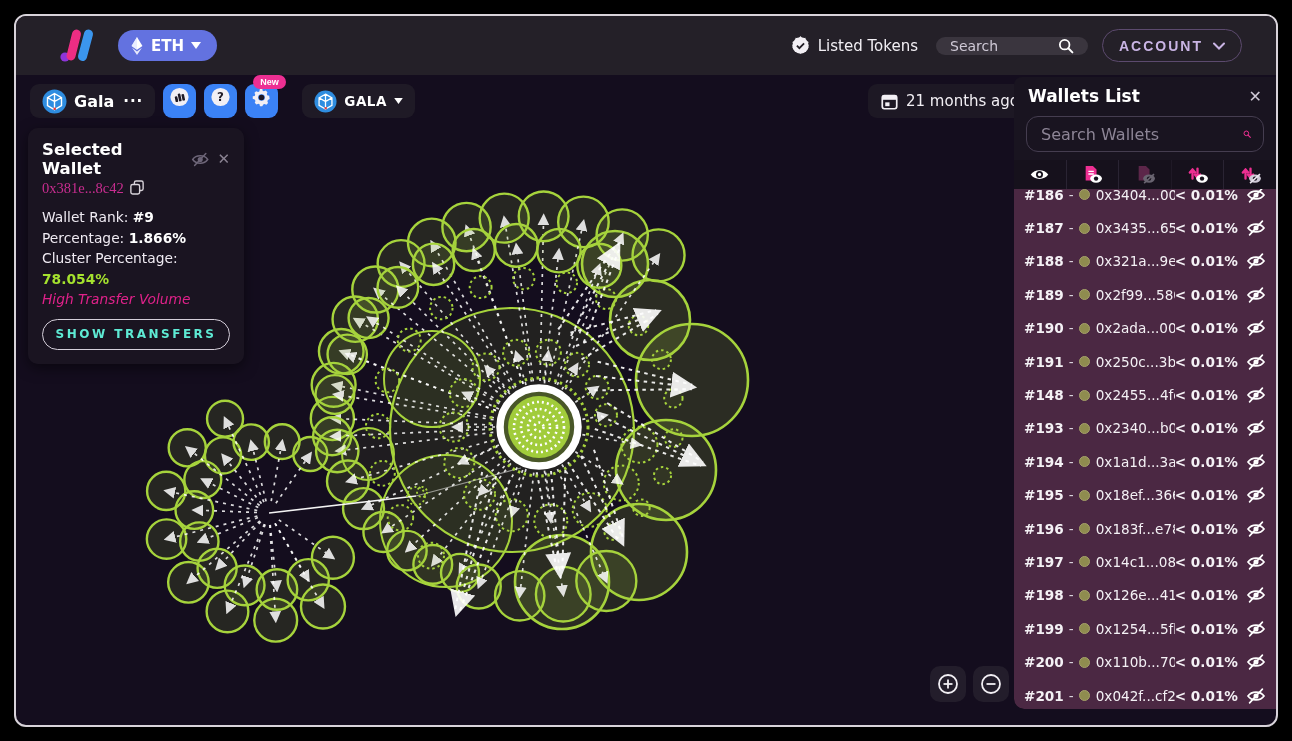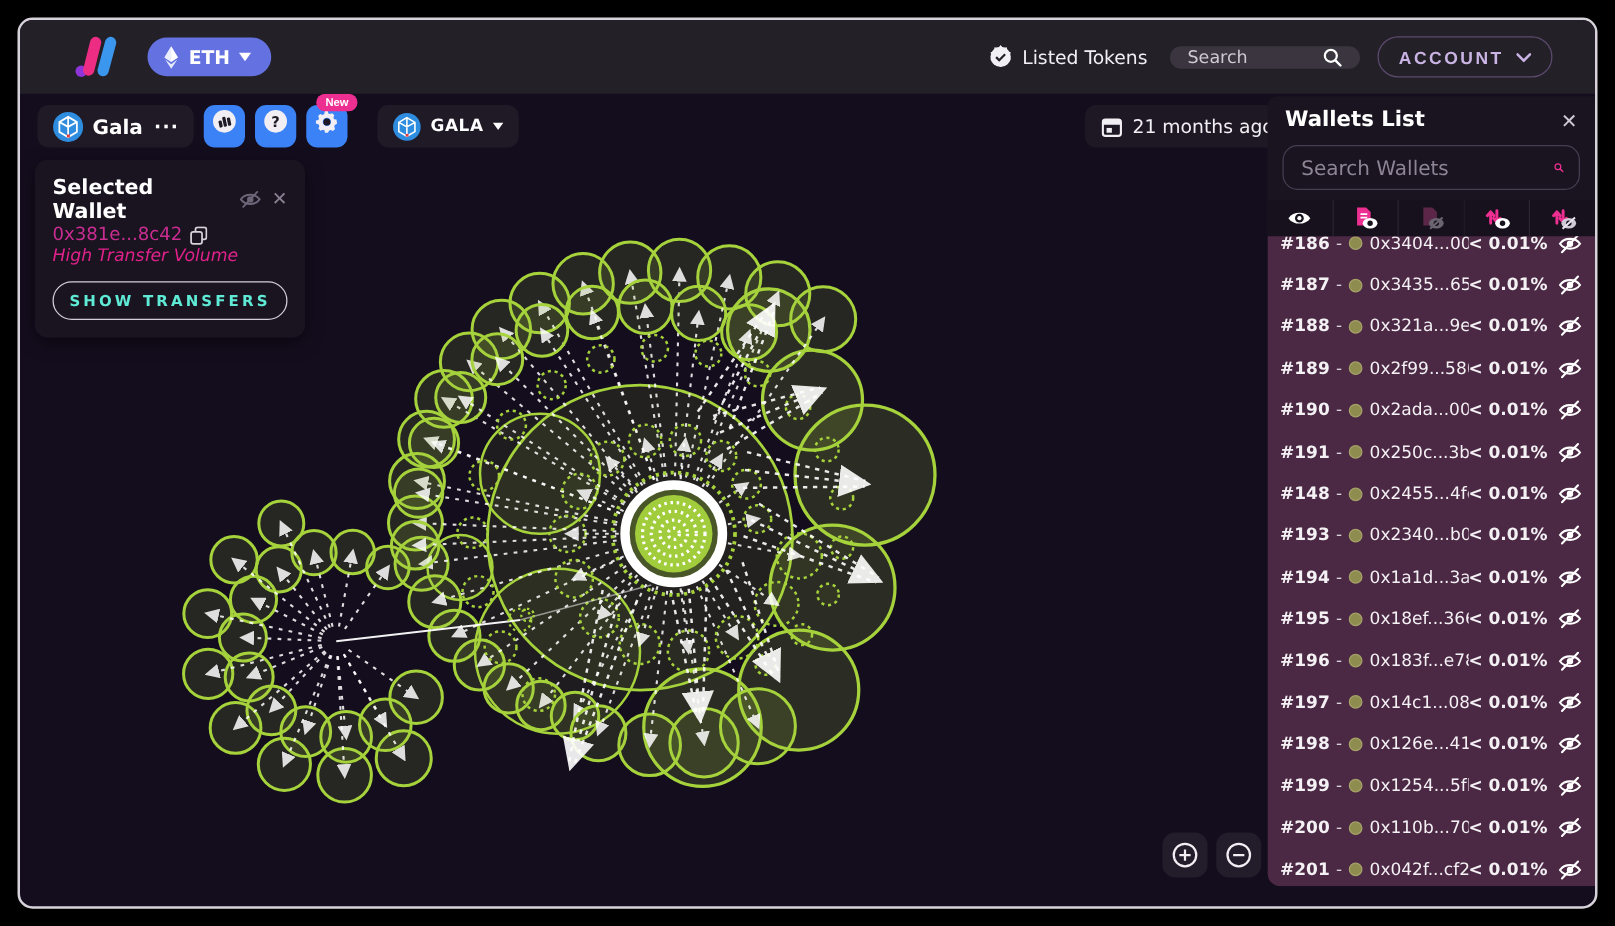--- a/index.html
+++ b/index.html
@@ -38,21 +38,21 @@
     padding:0 12px;cursor:pointer;margin-left:16px;}
   .gala-pill .sym{color:#fff;font-weight:bold;font-size:13.5px;letter-spacing:.5px;}
   .new-badge{position:absolute;top:-9px;left:8px;background:#ed2f92;color:#fff;font-size:9px;
     font-weight:bold;border-radius:8px;padding:2px 7px;z-index:2;}
   
   .card{position:absolute;left:12px;top:112px;width:216px;background:rgba(27,21,33,.97);
     border-radius:10px;padding:12px 14px 14px;z-index:20;box-shadow:0 4px 14px rgba(0,0,0,.5);}
   .card-head{display:flex;align-items:center;gap:8px;}
   .card-title{color:#fff;font-weight:bold;font-size:16.5px;flex:1 1 auto;}
   .card-x{color:#8a8292;font-size:15px;cursor:pointer;}
-  .addr-row{display:flex;align-items:center;gap:6px;margin-top:2px;}
+  .addr-row{display:flex;align-items:flex-start;gap:6px;margin-top:2px;font-family:Liberation Serif, serif;}
   .addr{color:#c92d90;font-size:14.5px;}
   .stats{margin-top:10px;font-size:13.8px;color:#efeaf2;line-height:1.5;}
   .stats b{color:#fff;}
   .green{color:#a5e22e;font-weight:bold;}
   .note{color:#e0218a;font-style:italic;font-size:13.8px;margin-top:1px;}
   .show-btn{margin-top:12px;width:100%;height:31px;border:1.5px solid #d4ced9;border-radius:16px;
     background:transparent;color:#5eead4;font-size:12px;font-weight:bold;letter-spacing:2.5px;
     cursor:pointer;font-family:inherit;}
   
   .datebadge{position:absolute;left:852px;top:68px;height:34px;background:#1d1824;border-radius:9px;
@@ -399,20 +399,25 @@
       </svg>
       <span class="card-x">✕</span>
     </div>
     <div class="addr-row">
       <span class="addr">0x381e...8c42</span>
       <svg width="14" height="15" viewBox="0 0 16 17">
         <rect x="5" y="1" width="10" height="11" rx="2" fill="none" stroke="#d8d3da" stroke-width="1.6"></rect>
         <rect x="1" y="5" width="10" height="11" rx="2" fill="#1b1521" stroke="#d8d3da" stroke-width="1.6"></rect>
       </svg>
     </div>
+    <div class="stats">
+      <div><span>Wallet Rank:</span> <b>#9</b></div>
+      <div><span>Percentage:</span> <b>1.866%</b></div>
+      <div><span>Cluster Percentage:</span> <span class="green">78.054%</span></div>
+    </div>
     <div class="note">High Transfer Volume</div>
     <button class="show-btn">SHOW TRANSFERS</button>
   </div>
 
   <div class="datebadge">
     <svg width="17" height="17" viewBox="0 0 20 20">
       <rect x="1.5" y="3" width="17" height="15.5" rx="2.5" fill="none" stroke="#f2eff4" stroke-width="2"></rect>
       <rect x="1.5" y="3" width="17" height="5" fill="#f2eff4"></rect>
       <rect x="5" y="11" width="5" height="4.5" fill="#f2eff4"></rect>
     </svg>

